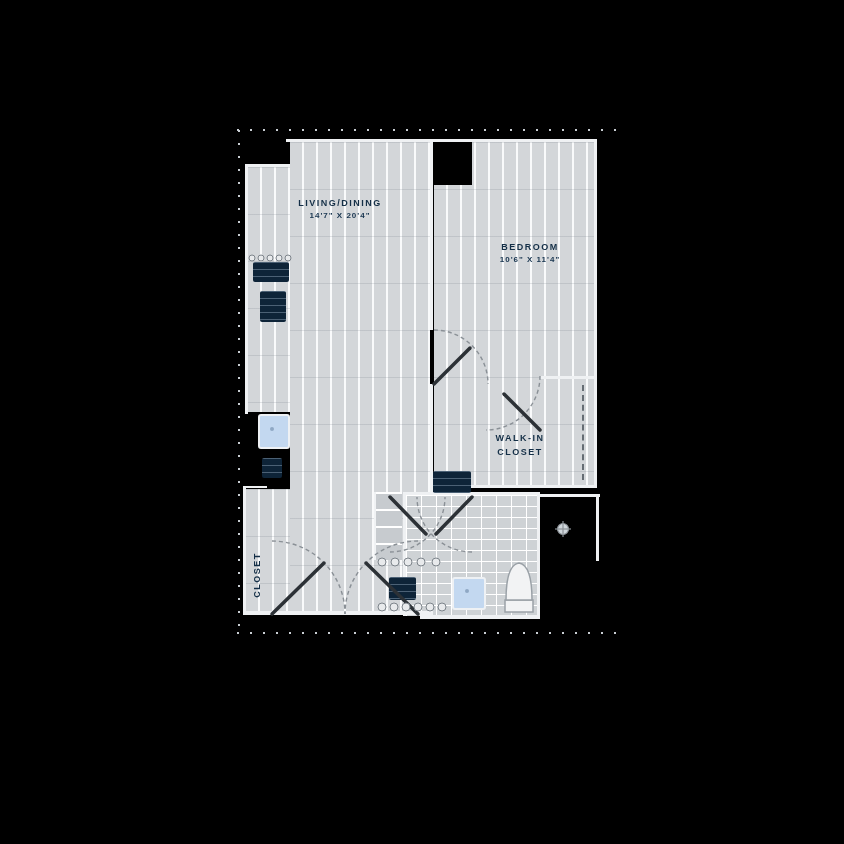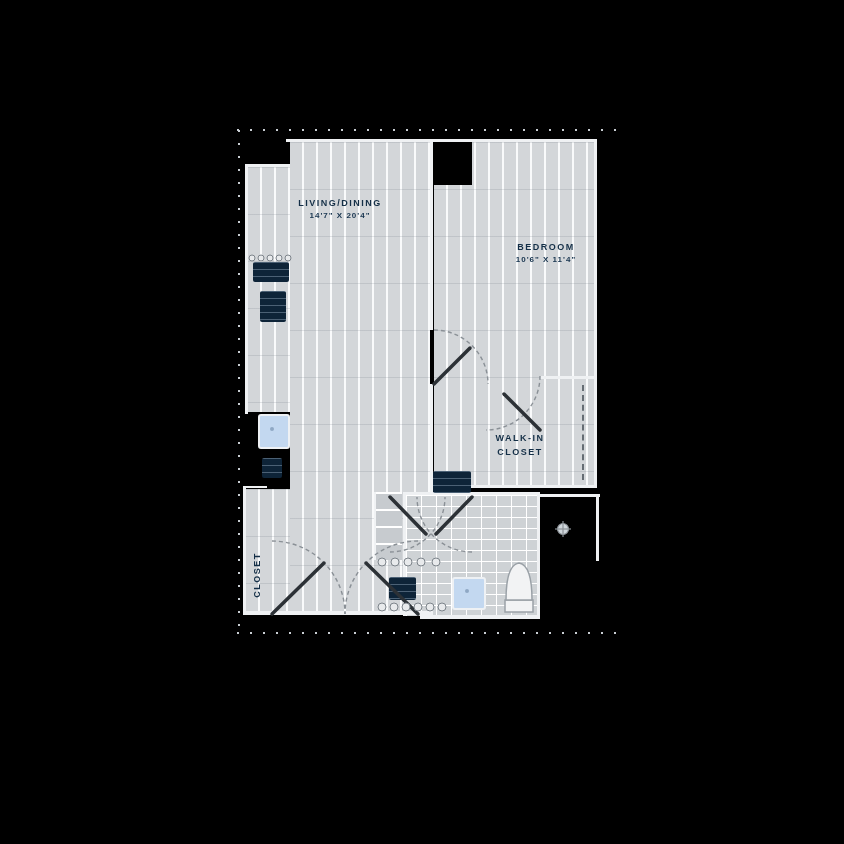--- a/index.html
+++ b/index.html
@@ -135,21 +135,21 @@
 
     <circle cx="467" cy="591" r="2" fill="#8fa8c4"></circle>
     <circle cx="272" cy="429" r="2" fill="#8fa8c4"></circle>
   </svg>
 
   <div class="abs" style="left:278px;top:196px;width:124px;">
     <div class="roomlabel">LIVING/DINING</div>
     <div class="dimlabel">14'7" X 20'4"</div>
   </div>
 
-  <div class="abs" style="left:484px;top:240px;width:124px;">
+  <div class="abs" style="left:468px;top:240px;width:124px;">
     <div class="roomlabel">BEDROOM</div>
     <div class="dimlabel">10'6" X 11'4"</div>
   </div>
 
   <div class="abs" style="left:478px;top:431px;width:84px;">
     <div class="roomlabel">WALK-IN</div>
     <div class="roomlabel">CLOSET</div>
   </div>
 
   <div class="abs vertical roomlabel" style="left:222px;top:568px;width:70px;">CLOSET</div>

